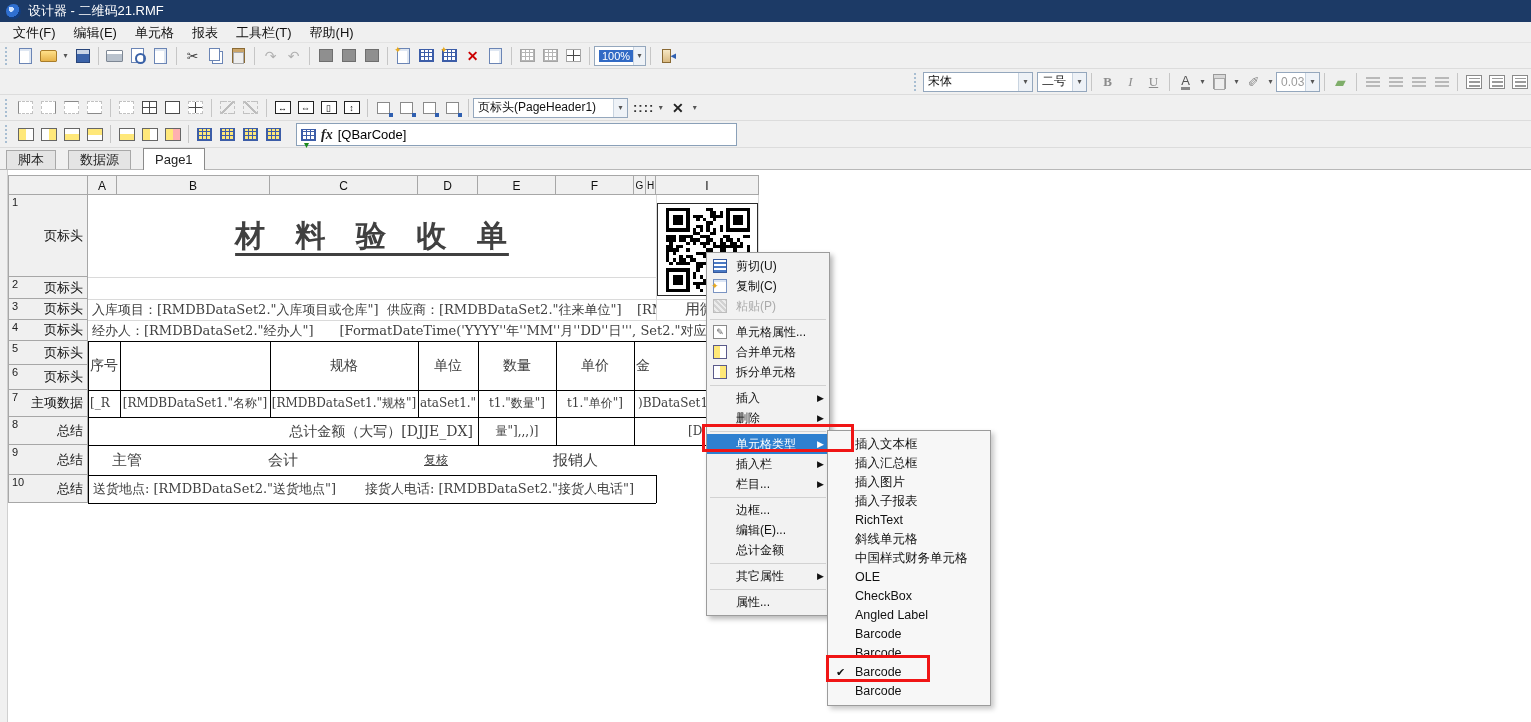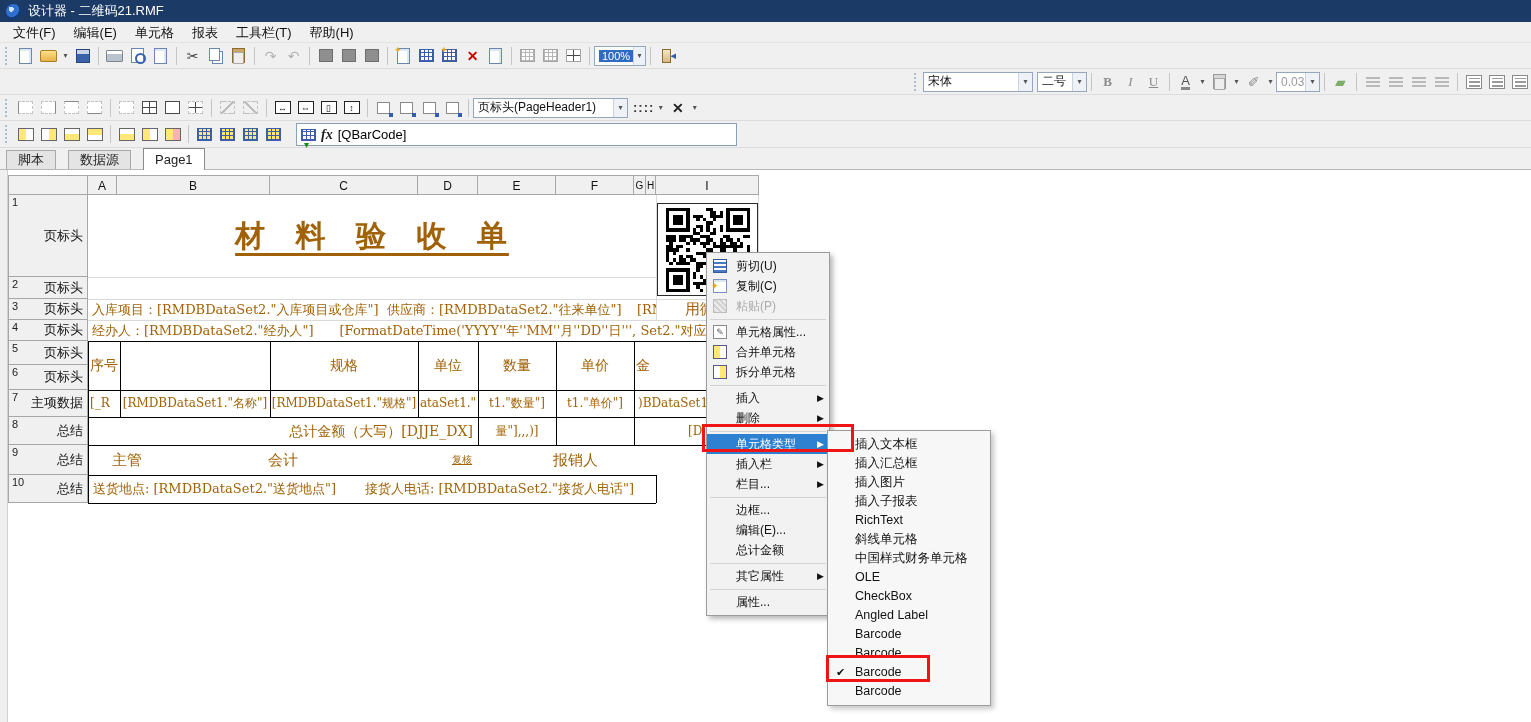--- a/index.html
+++ b/index.html
@@ -88,21 +88,21 @@
 
   
   #canvas { position:absolute; left:0; top:170px; width:100%; height:552px; background:#fff; }
   .gut { position:absolute; left:0; top:0; width:8px; height:552px; background:#f0f0f0; border-right:1px solid #d0d0d0; }
   .hcell, .rcell { position:absolute; background:#f0f0f0; border-right:1px solid #a7a7a7; border-bottom:1px solid #a7a7a7; }
   .hcell { top:5px; height:20px; text-align:center; line-height:20px; font-size:12px; color:#111; border-top:1px solid #a7a7a7;}
   .rcell { left:8px; width:80px; border-left:1px solid #a7a7a7; }
   .rcell .rn { position:absolute; top:1px; left:3px; font-size:11px; color:#222; }
   .rcell .rb { position:absolute; right:4px; top:50%; transform:translateY(-50%); font-size:13px; color:#111; }
 
-  .rpt { font-family:"DejaVu Serif","Liberation Serif",serif; color:#a16207; position:absolute; white-space:nowrap; }
+  .rpt { font-family:"DejaVu Serif","Liberation Serif",serif; color:#404040; position:absolute; white-space:nowrap; }
   .bl  { position:absolute; background:#000; }
   .gl  { position:absolute; background:#dadada; }
 
   
   #cmenu { position:absolute; left:706px; top:252px; width:124px; background:#f2f2f2; border:1px solid #9c9c9c;
            box-shadow:3px 3px 5px rgba(0,0,0,.28); z-index:10; padding:3px 0; }
   .cmi { height:20px; line-height:20px; font-size:12px; padding-left:29px; position:relative; color:#111; }
   .cmi.dis { color:#ababab; }
   .cmi.hl { background:#2e80d0; color:#fff; }
   .cmi .arr { position:absolute; right:5px; top:0; font-size:9px; }
@@ -724,21 +724,21 @@
     <div class="rpt" style="left:478px;top:220px;width:78px;height:27px;line-height:27px;text-align:center;font-size:12px;">t1."数量"]</div>
     <div class="rpt" style="left:556px;top:220px;width:78px;height:27px;line-height:27px;text-align:center;font-size:12px;">t1."单价"]</div>
     <div class="rpt" style="left:638px;top:220px;width:120px;height:27px;line-height:27px;font-size:12px;overflow:hidden;">)BDataSet1.</div>
 
     <div class="rpt" style="left:93px;top:247px;width:380px;height:28px;line-height:28px;font-size:14px;text-align:right;">总计金额（大写）[DJJE_DX]</div>
     <div class="rpt" style="left:478px;top:247px;width:78px;height:28px;line-height:28px;text-align:center;font-size:12px;">量"],,,)]</div>
     <div class="rpt" style="left:688px;top:247px;width:60px;height:28px;line-height:28px;font-size:12px;">[D</div>
 
     <div class="rpt" style="left:112px;top:275px;height:30px;line-height:30px;font-size:15px;">主管</div>
     <div class="rpt" style="left:268px;top:275px;height:30px;line-height:30px;font-size:15px;">会计</div>
-    <div class="rpt" style="left:452px;top:275px;height:30px;line-height:30px;font-size:10px;text-decoration:underline;">复核</div>
+    <div class="rpt" style="left:424px;top:275px;height:30px;line-height:30px;font-size:12px;text-decoration:underline;">复核</div>
     <div class="rpt" style="left:553px;top:275px;height:30px;line-height:30px;font-size:15px;">报销人</div>
 
     <div class="rpt" style="left:93px;top:305px;height:28px;line-height:28px;font-size:13px;">送货地点: [RMDBDataSet2."送货地点"]</div>
     <div class="rpt" style="left:365px;top:305px;height:28px;line-height:28px;font-size:13px;">接货人电话: [RMDBDataSet2."接货人电话"]</div>
 
     <div class="bl" style="left:88px;top:171px;width:671px;height:1px;"></div>
     <div class="bl" style="left:88px;top:220px;width:671px;height:1px;"></div>
     <div class="bl" style="left:88px;top:247px;width:671px;height:1px;"></div>
     <div class="bl" style="left:88px;top:275px;width:671px;height:1px;"></div>
     <div class="bl" style="left:88px;top:305px;width:568px;height:1px;"></div>

